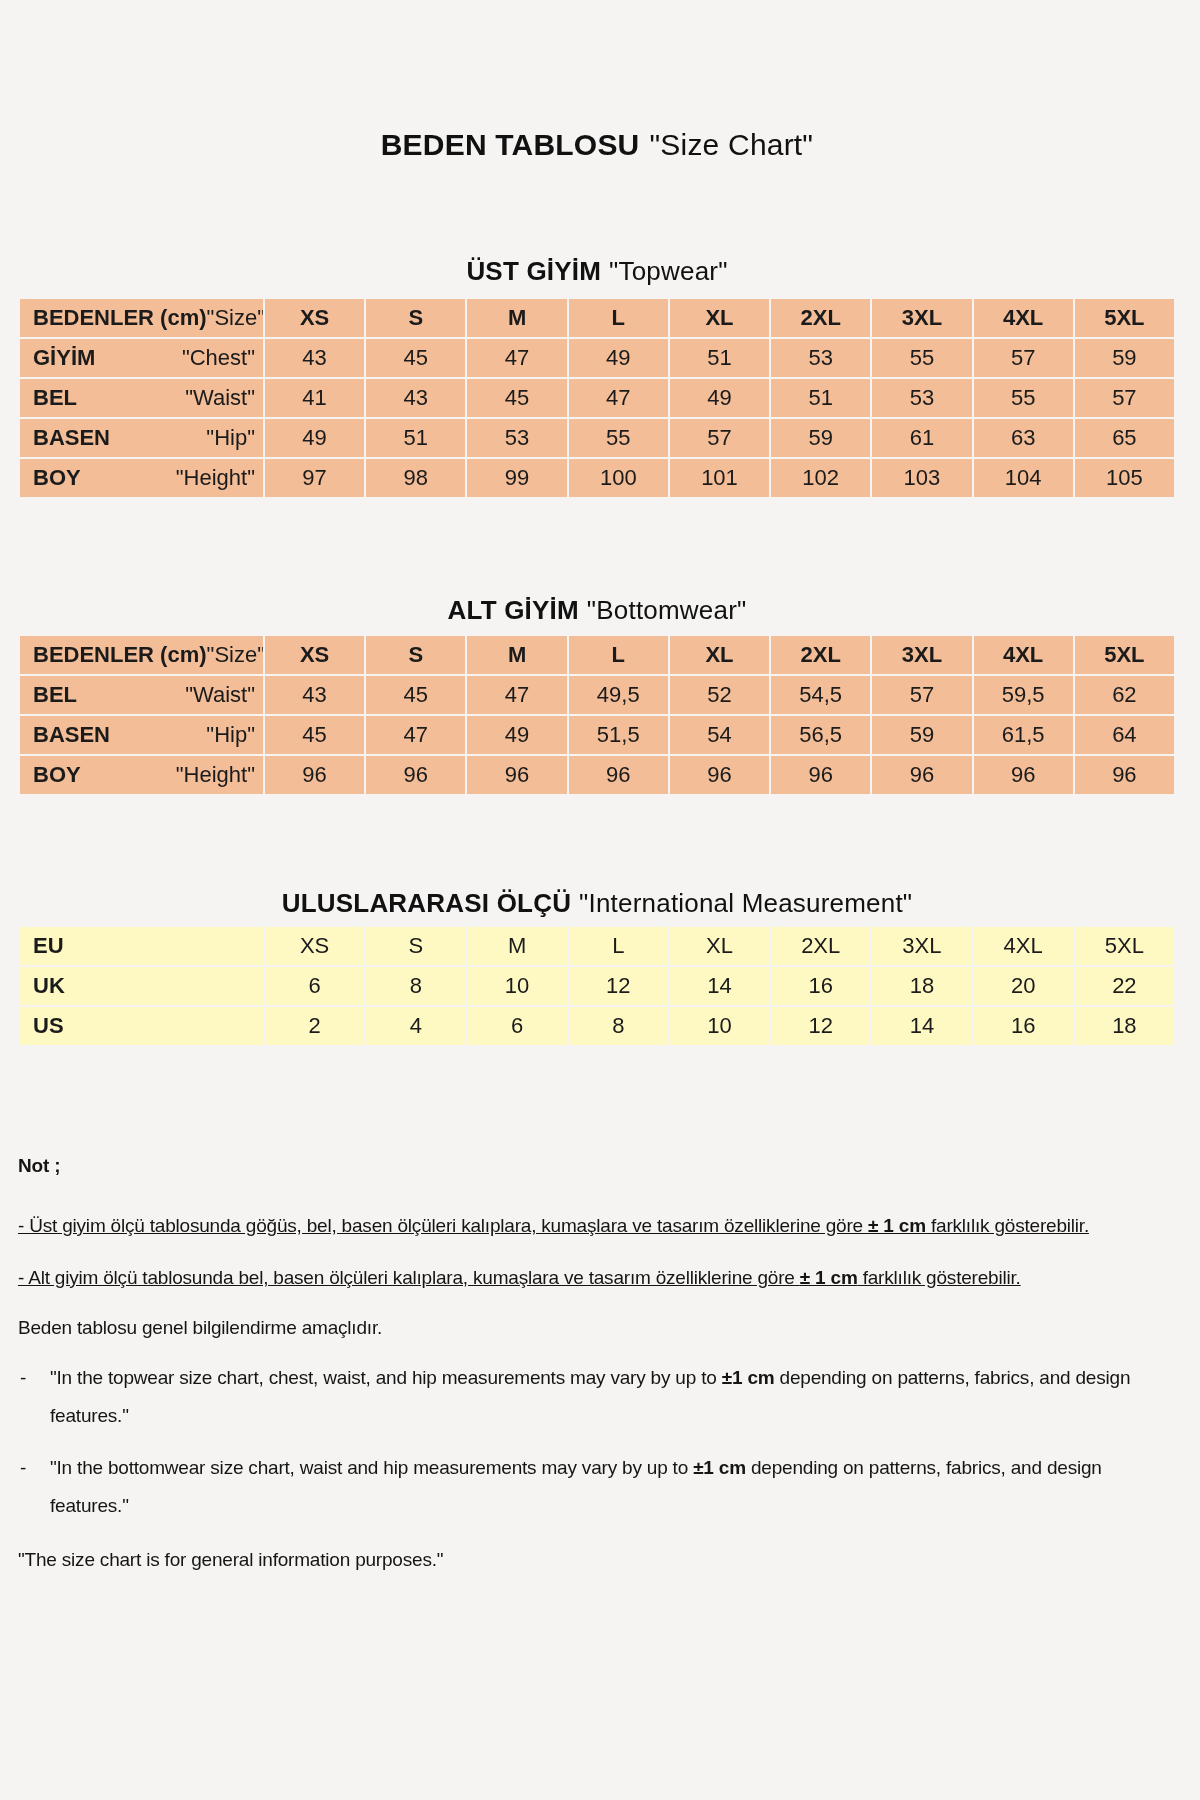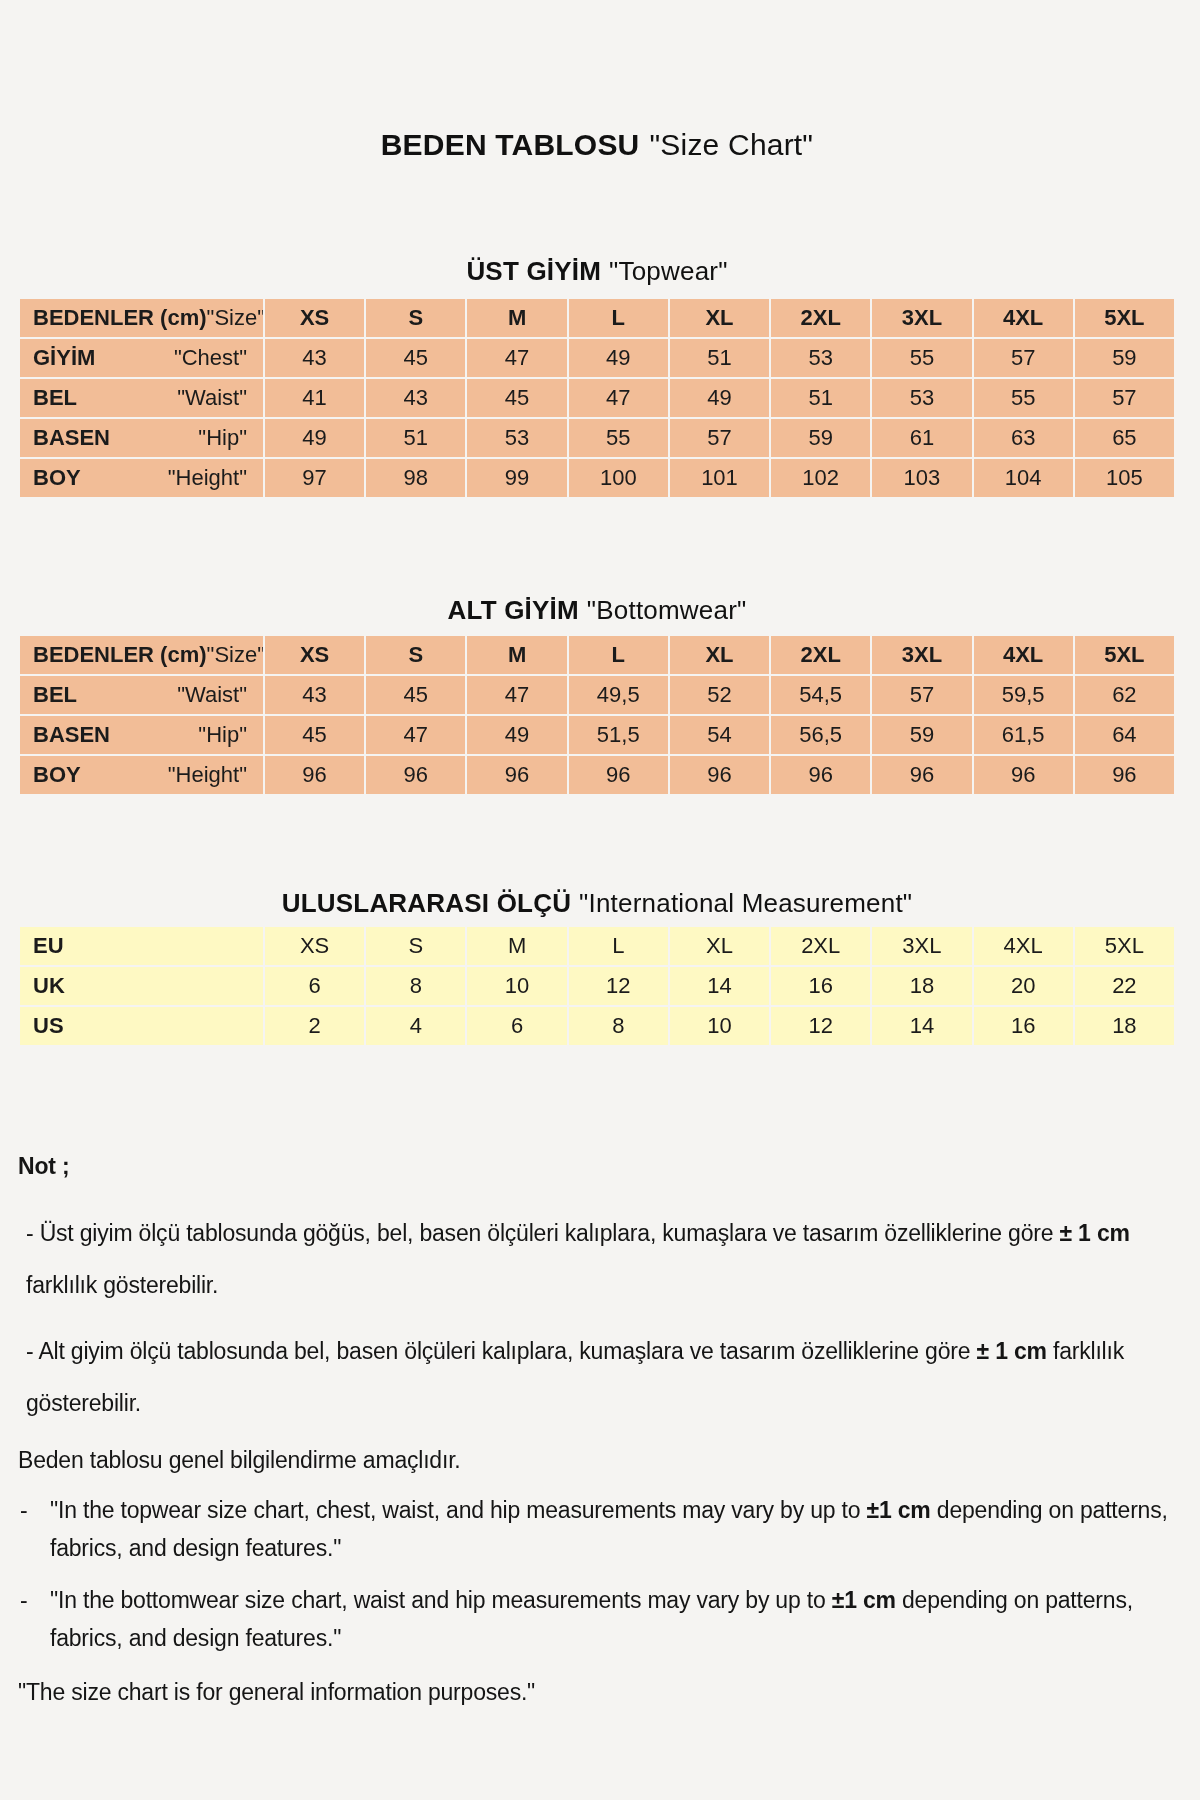--- a/index.html
+++ b/index.html
@@ -50,32 +50,32 @@
     overflow:hidden;
   }
   .t-peach td{background:#f2bd97;}
   .t-light td{background:#fef9c3;}
   col.c-label{width:243px;}
   td.label-cell{text-align:left;}
   .lbl-wrap{
     display:flex;
     justify-content:space-between;
     align-items:baseline;
-    padding:0 16px 0 13px;
+    padding:0 8px 0 13px;
   }
   .tr-label{font-weight:bold;white-space:nowrap;}
   .en-label{font-weight:normal;white-space:nowrap;}
   td.head{font-weight:bold;}
   td.val{font-weight:normal;}
 
   
-  .notes{margin-top:104px;font-size:23px;letter-spacing:-.2px;color:#151515;}
+  .notes{margin-top:104px;font-size:19px;letter-spacing:-.2px;color:#151515;}
   .note-heading{font-weight:bold;line-height:30px;}
   .nh-en{margin-top:24px;}
-  .note-para{margin:8px;line-height:52px;}
+  .note-para{margin:0;line-height:38px;text-decoration:underline;}
   .np-1{margin-top:26px;}
   .np-2{margin-top:14px;}
   .note-footer-tr{margin-top:12px;line-height:38px;}
   .bullet{display:flex;line-height:38px;}
   .bl-1{margin-top:12px;}
   .bl-2{margin-top:14px;}
   .bullet .dash{width:30px;flex:0 0 30px;padding-left:2px;}
   .bullet .bl-text{flex:1;padding-right:6px;}
   .note-footer-en{margin-top:16px;line-height:38px;}
 </style>

